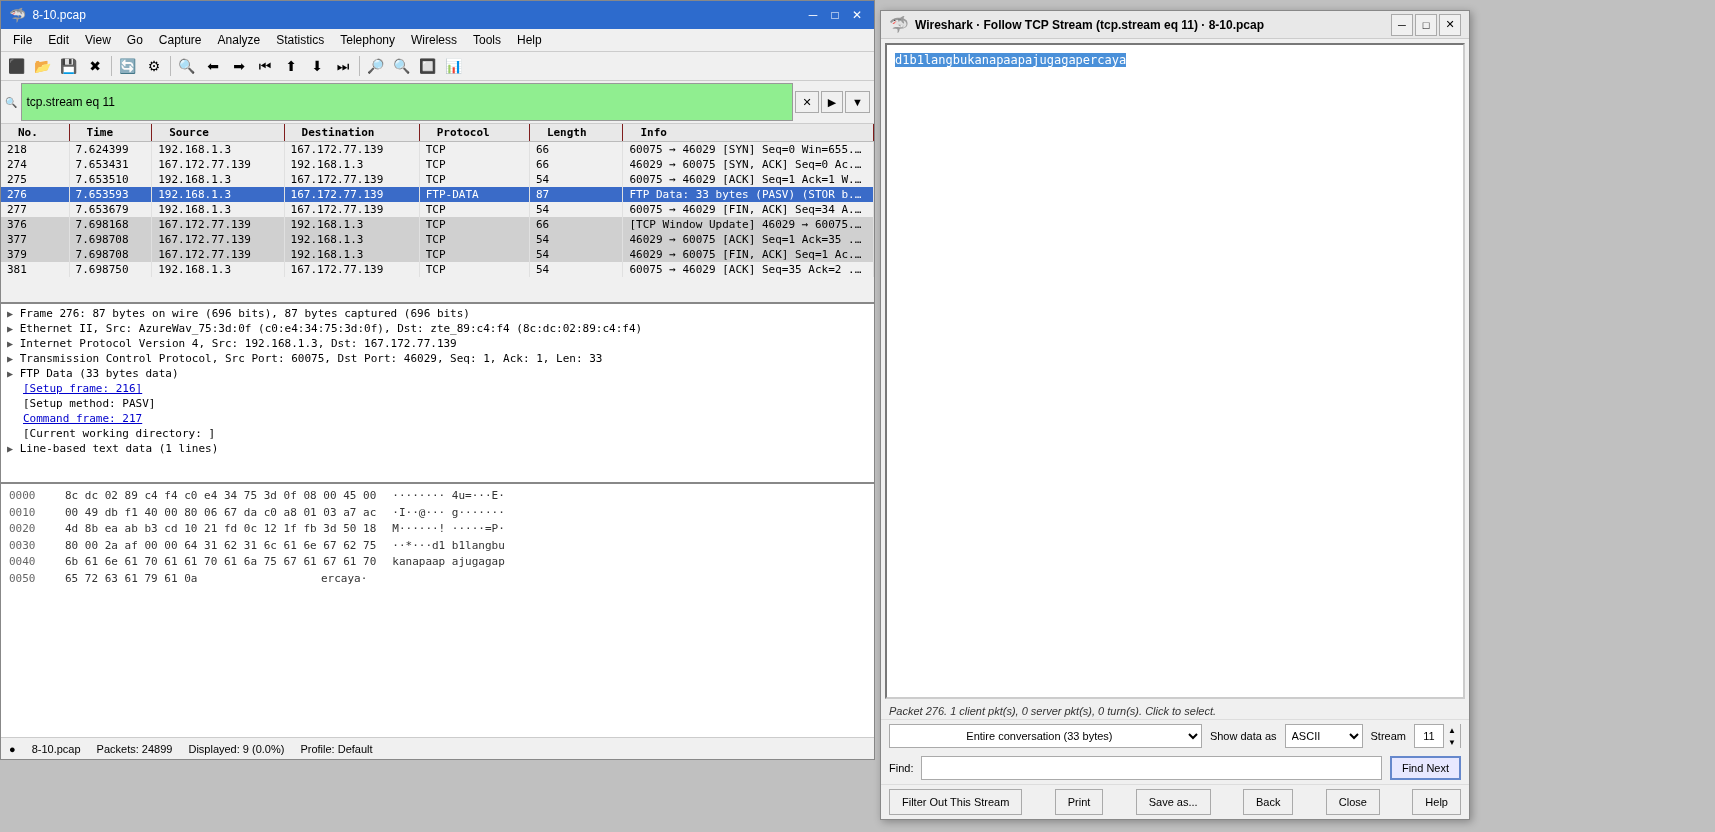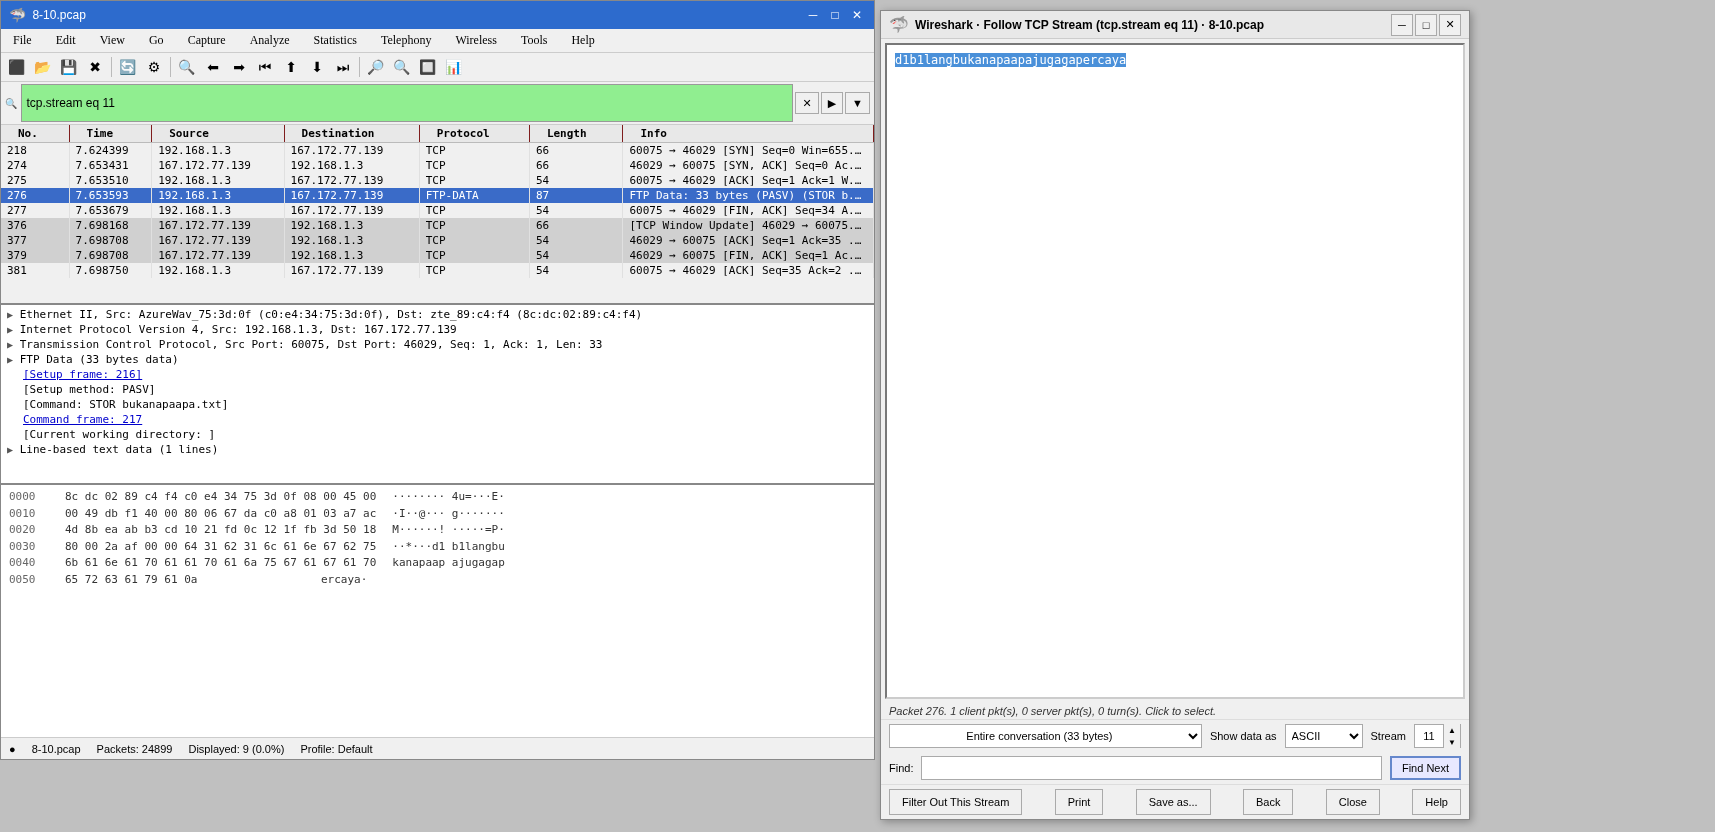--- a/index.html
+++ b/index.html
@@ -37,25 +37,24 @@
       color: white;
       cursor: pointer;
       font-size: 12px;
       display: flex; align-items: center; justify-content: center;
     }
 
     
     .menu-bar {
       background: #f0f0f0;
       display: flex;
-      gap: 8px;
+      gap: 0;
       padding: 2px 4px;
       border-bottom: 1px solid #ccc;
       flex-shrink: 0;
-      font-family: Liberation Serif, serif;
     }
     .menu-item {
       padding: 2px 8px;
       cursor: pointer;
       font-size: 12px;
     }
 
     
     .toolbar {
       display: flex;
@@ -507,42 +506,43 @@
             <td>54</td>
             <td>60075 → 46029 [ACK] Seq=35 Ack=2 ...</td>
           </tr>
         </tbody>
     </table>
   </div>
 
   <div class="packet-details">
     <div class="detail-item">
       <span class="expand-arrow">▶</span>
+      Frame 276: 87 bytes on wire (696 bits), 87 bytes captured (696 bits)
+    </div>
+    <div class="detail-item">
+      <span class="expand-arrow">▶</span>
       Ethernet II, Src: AzureWav_75:3d:0f (c0:e4:34:75:3d:0f), Dst: zte_89:c4:f4 (8c:dc:02:89:c4:f4)
     </div>
     <div class="detail-item">
       <span class="expand-arrow">▶</span>
       Internet Protocol Version 4, Src: 192.168.1.3, Dst: 167.172.77.139
     </div>
     <div class="detail-item">
       <span class="expand-arrow">▶</span>
       Transmission Control Protocol, Src Port: 60075, Dst Port: 46029, Seq: 1, Ack: 1, Len: 33
     </div>
     <div class="detail-item">
       <span class="expand-arrow">▶</span>
       FTP Data (33 bytes data)
     </div>
     <div class="detail-item detail-indent">
       <span class="detail-link">[Setup frame: 216]</span>
     </div>
     <div class="detail-item detail-indent">
       [Setup method: PASV]
-    </div>
-    <div class="detail-item detail-indent">
-      [Command: STOR bukanapaapa.txt]
     </div>
     <div class="detail-item detail-indent">
       <span class="detail-link">Command frame: 217</span>
     </div>
     <div class="detail-item detail-indent">
       [Current working directory: ]
     </div>
     <div class="detail-item">
       <span class="expand-arrow">▶</span>
       Line-based text data (1 lines)

